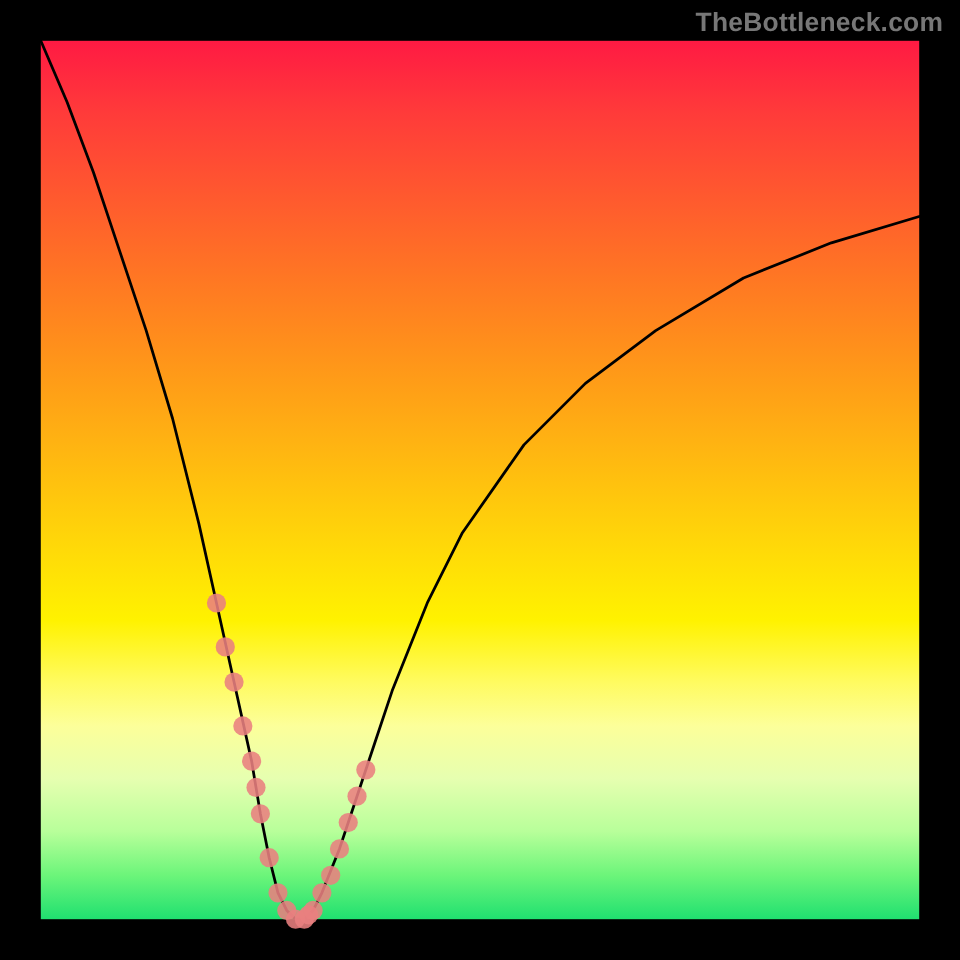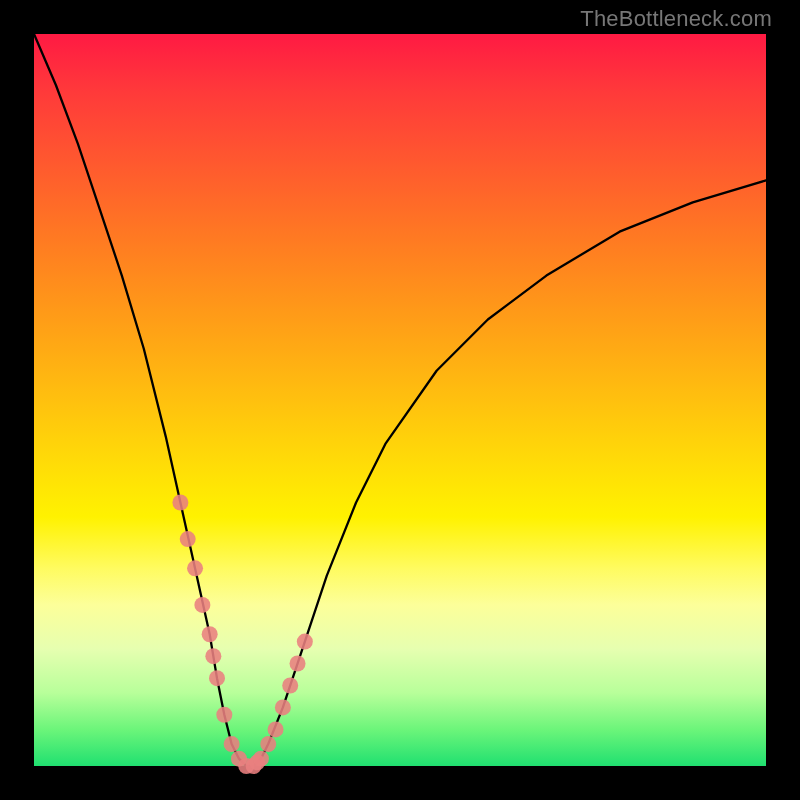--- a/index.html
+++ b/index.html
@@ -37,24 +37,24 @@
       #fcff9a 78%,
       #e6ffb0 84%,
       #b8ff9a 90%,
       #6cf57a 95%,
       #20e070 100%
     );
   }
   .watermark {
     position: absolute;
     top: 6px;
-    right: 28px;
+    right: 14px;
     color: #777;
     font-size: 22px;
-    font-weight: 400;
+    font-weight: 700;
     letter-spacing: 0.2px;
     user-select: none;
   }
   svg.curve {
     position: absolute;
     left: 0;
     top: 0;
     width: 732px;
     height: 732px;
     overflow: visible;

